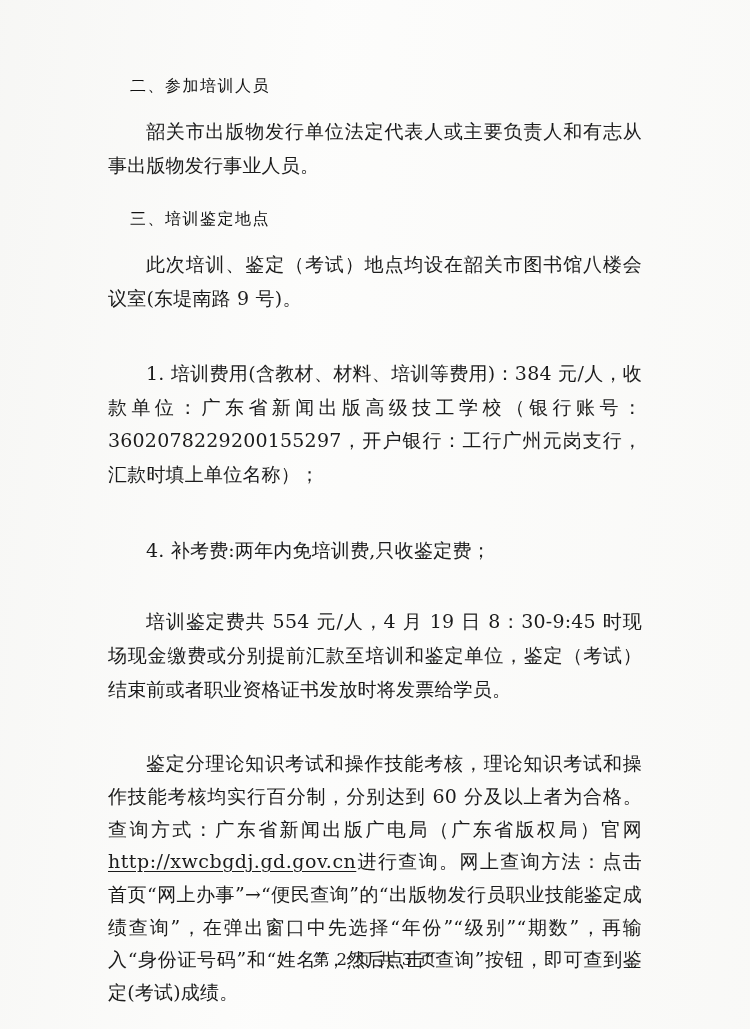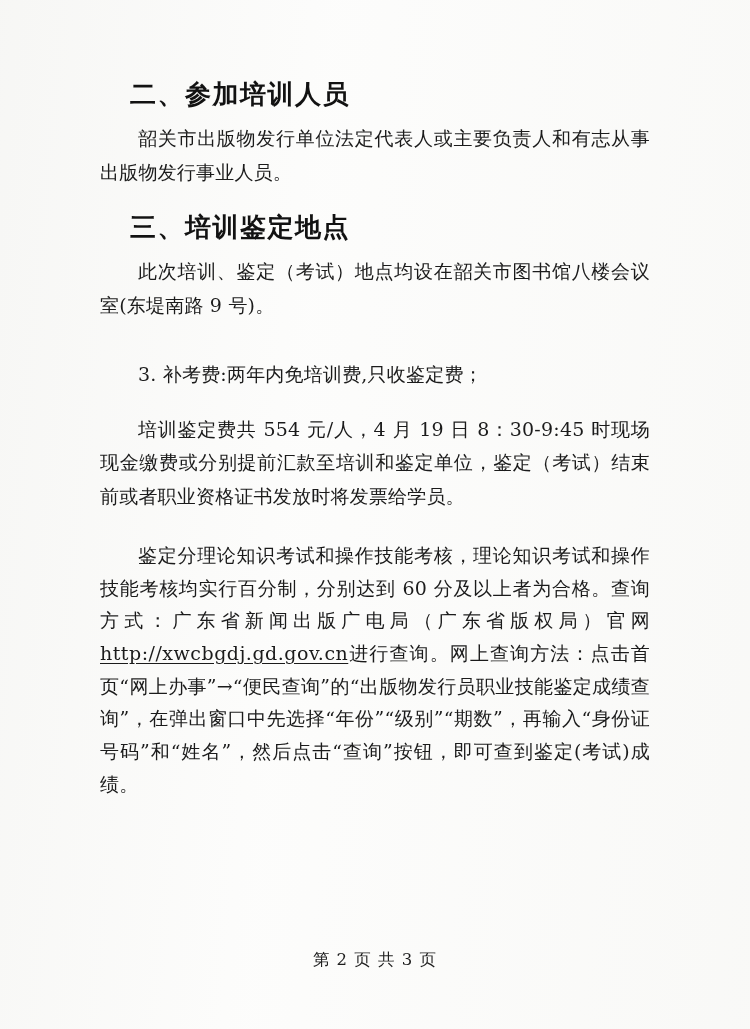--- a/index.html
+++ b/index.html
@@ -23,32 +23,32 @@
       linear-gradient(95deg, rgba(246,246,244,0.9) 0%, rgba(252,252,251,0.6) 40%, rgba(248,248,246,0.85) 100%),
       #fdfdfc;
   }
   .doc {
     position: absolute;
     left: 92px;
     top: 74px;
     width: 566px;
   }
   .heading {
-    font-size: 26px;
-    font-weight: bold;
+    font-size: 16px;
+    font-weight: normal;
     letter-spacing: 1.5px;
     margin: 0 0 2px 0;
     padding-left: 38px;
     line-height: 1.55;
     color: #121212;
   }
   .para {
     font-size: 19px;
     line-height: 1.78;
-    margin: 8px;
+    margin: 16px;
     text-align: justify;
     text-justify: inter-ideograph;
     text-indent: 38px;
     letter-spacing: 0.2px;
     color: #1b1b1b;
   }
   .gap-sm { height: 5px; }
   .gap-md { height: 9px; }
   .tight { line-height: 1.72; }
   .link {
@@ -77,23 +77,24 @@
     <h2 class="heading">二、参加培训人员</h2>
     <p class="para">韶关市出版物发行单位法定代表人或主要负责人和有志从事出版物发行事业人员。</p>
 
     <div class="gap-md"></div>
 
     <h2 class="heading">三、培训鉴定地点</h2>
     <p class="para">此次培训、鉴定（考试）地点均设在韶关市图书馆八楼会议室(东堤南路 9 号)。</p>
 
     <div class="gap-md"></div>
 
+    <p class="para">1. 培训费用(含教材、材料、培训等费用)：384 元/人，收款单位：广东省新闻出版高级技工学校（银行账号：3602078229200155297，开户银行：工行广州元岗支行，汇款时填上单位名称）；</p>
     <div class="gap-sm"></div>
     <div class="gap-sm"></div>
-    <p class="para">3. 补考费:两年内免培训费,只收鉴定费；</p>
+    <p class="para">4. 补考费:两年内免培训费,只收鉴定费；</p>
     <div class="gap-sm"></div>
     <p class="para">培训鉴定费共 554 元/人，4 月 19 日 8：30-9:45 时现场现金缴费或分别提前汇款至培训和鉴定单位，鉴定（考试）结束前或者职业资格证书发放时将发票给学员。</p>
 
     <div class="gap-md"></div>
 
     <p class="para tight"><span>鉴定分理论知识考试和操作技能考核，理论知识考试和操作技能考核均实行百分制，分别达到 60 分及以上者为合格。查询方式：广东省新闻出版广电局（广东省版权局）官网</span><a class="link" href="#">http://xwcbgdj.gd.gov.cn</a><span>进行查询。网上查询方法：点击首页“网上办事”→“便民查询”的“出版物发行员职业技能鉴定成绩查询”，在弹出窗口中先选择“年份”“级别”“期数”，再输入“身份证号码”和“姓名”，然后点击“查询”按钮，即可查到鉴定(考试)成绩。</span></p>
 
   </div>
 
   <div class="footer">第 2 页 共 3 页</div>

